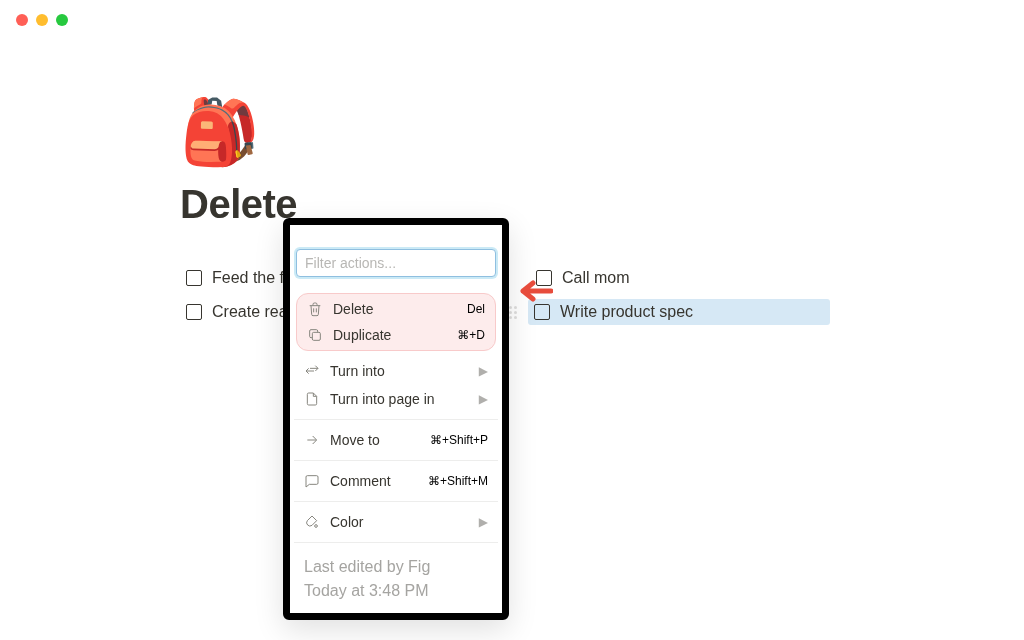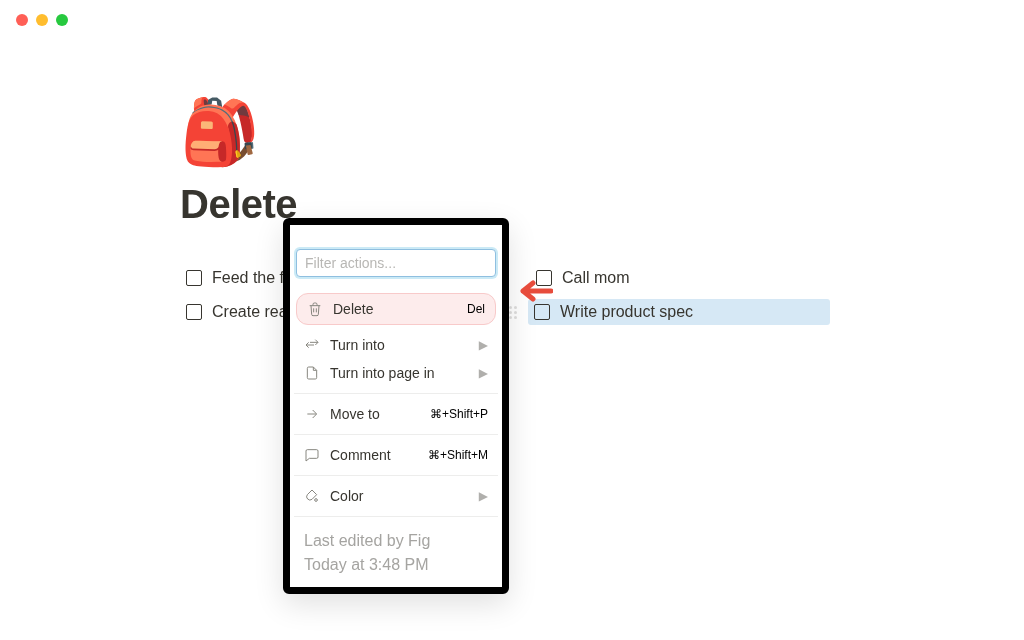--- a/index.html
+++ b/index.html
@@ -103,20 +103,30 @@
     <div class="highlight-group">
       <div class="item">
         <span class="ico">
             <svg viewBox="0 0 24 24">
               <path d="M4 7h16M9 7V5a2 2 0 0 1 2-2h2a2 2 0 0 1 2 2v2M6 7l1 13a2 2 0 0 0 2 2h6a2 2 0 0 0 2-2l1-13M10 11v6M14 11v6"></path>
             </svg>
           </span>
         <span class="label">Delete</span>
         <span class="shortcut">Del</span>
       </div>
+      <div class="item">
+        <span class="ico">
+            <svg viewBox="0 0 24 24">
+              <rect x="8" y="8" width="12" height="12" rx="2"></rect>
+              <path d="M16 8V6a2 2 0 0 0-2-2H6a2 2 0 0 0-2 2v8a2 2 0 0 0 2 2h2"></path>
+            </svg>
+          </span>
+        <span class="label">Duplicate</span>
+        <span class="shortcut">⌘+D</span>
+      </div>
     </div>
 
     <div class="group">
       <div class="item">
         <span class="ico">
             <svg viewBox="0 0 24 24">
               <path d="M7 8l-4 4 4 4M3 12h12M17 4l4 4-4 4M21 8H9"></path>
             </svg>
           </span>
         <span class="label">Turn into</span>

